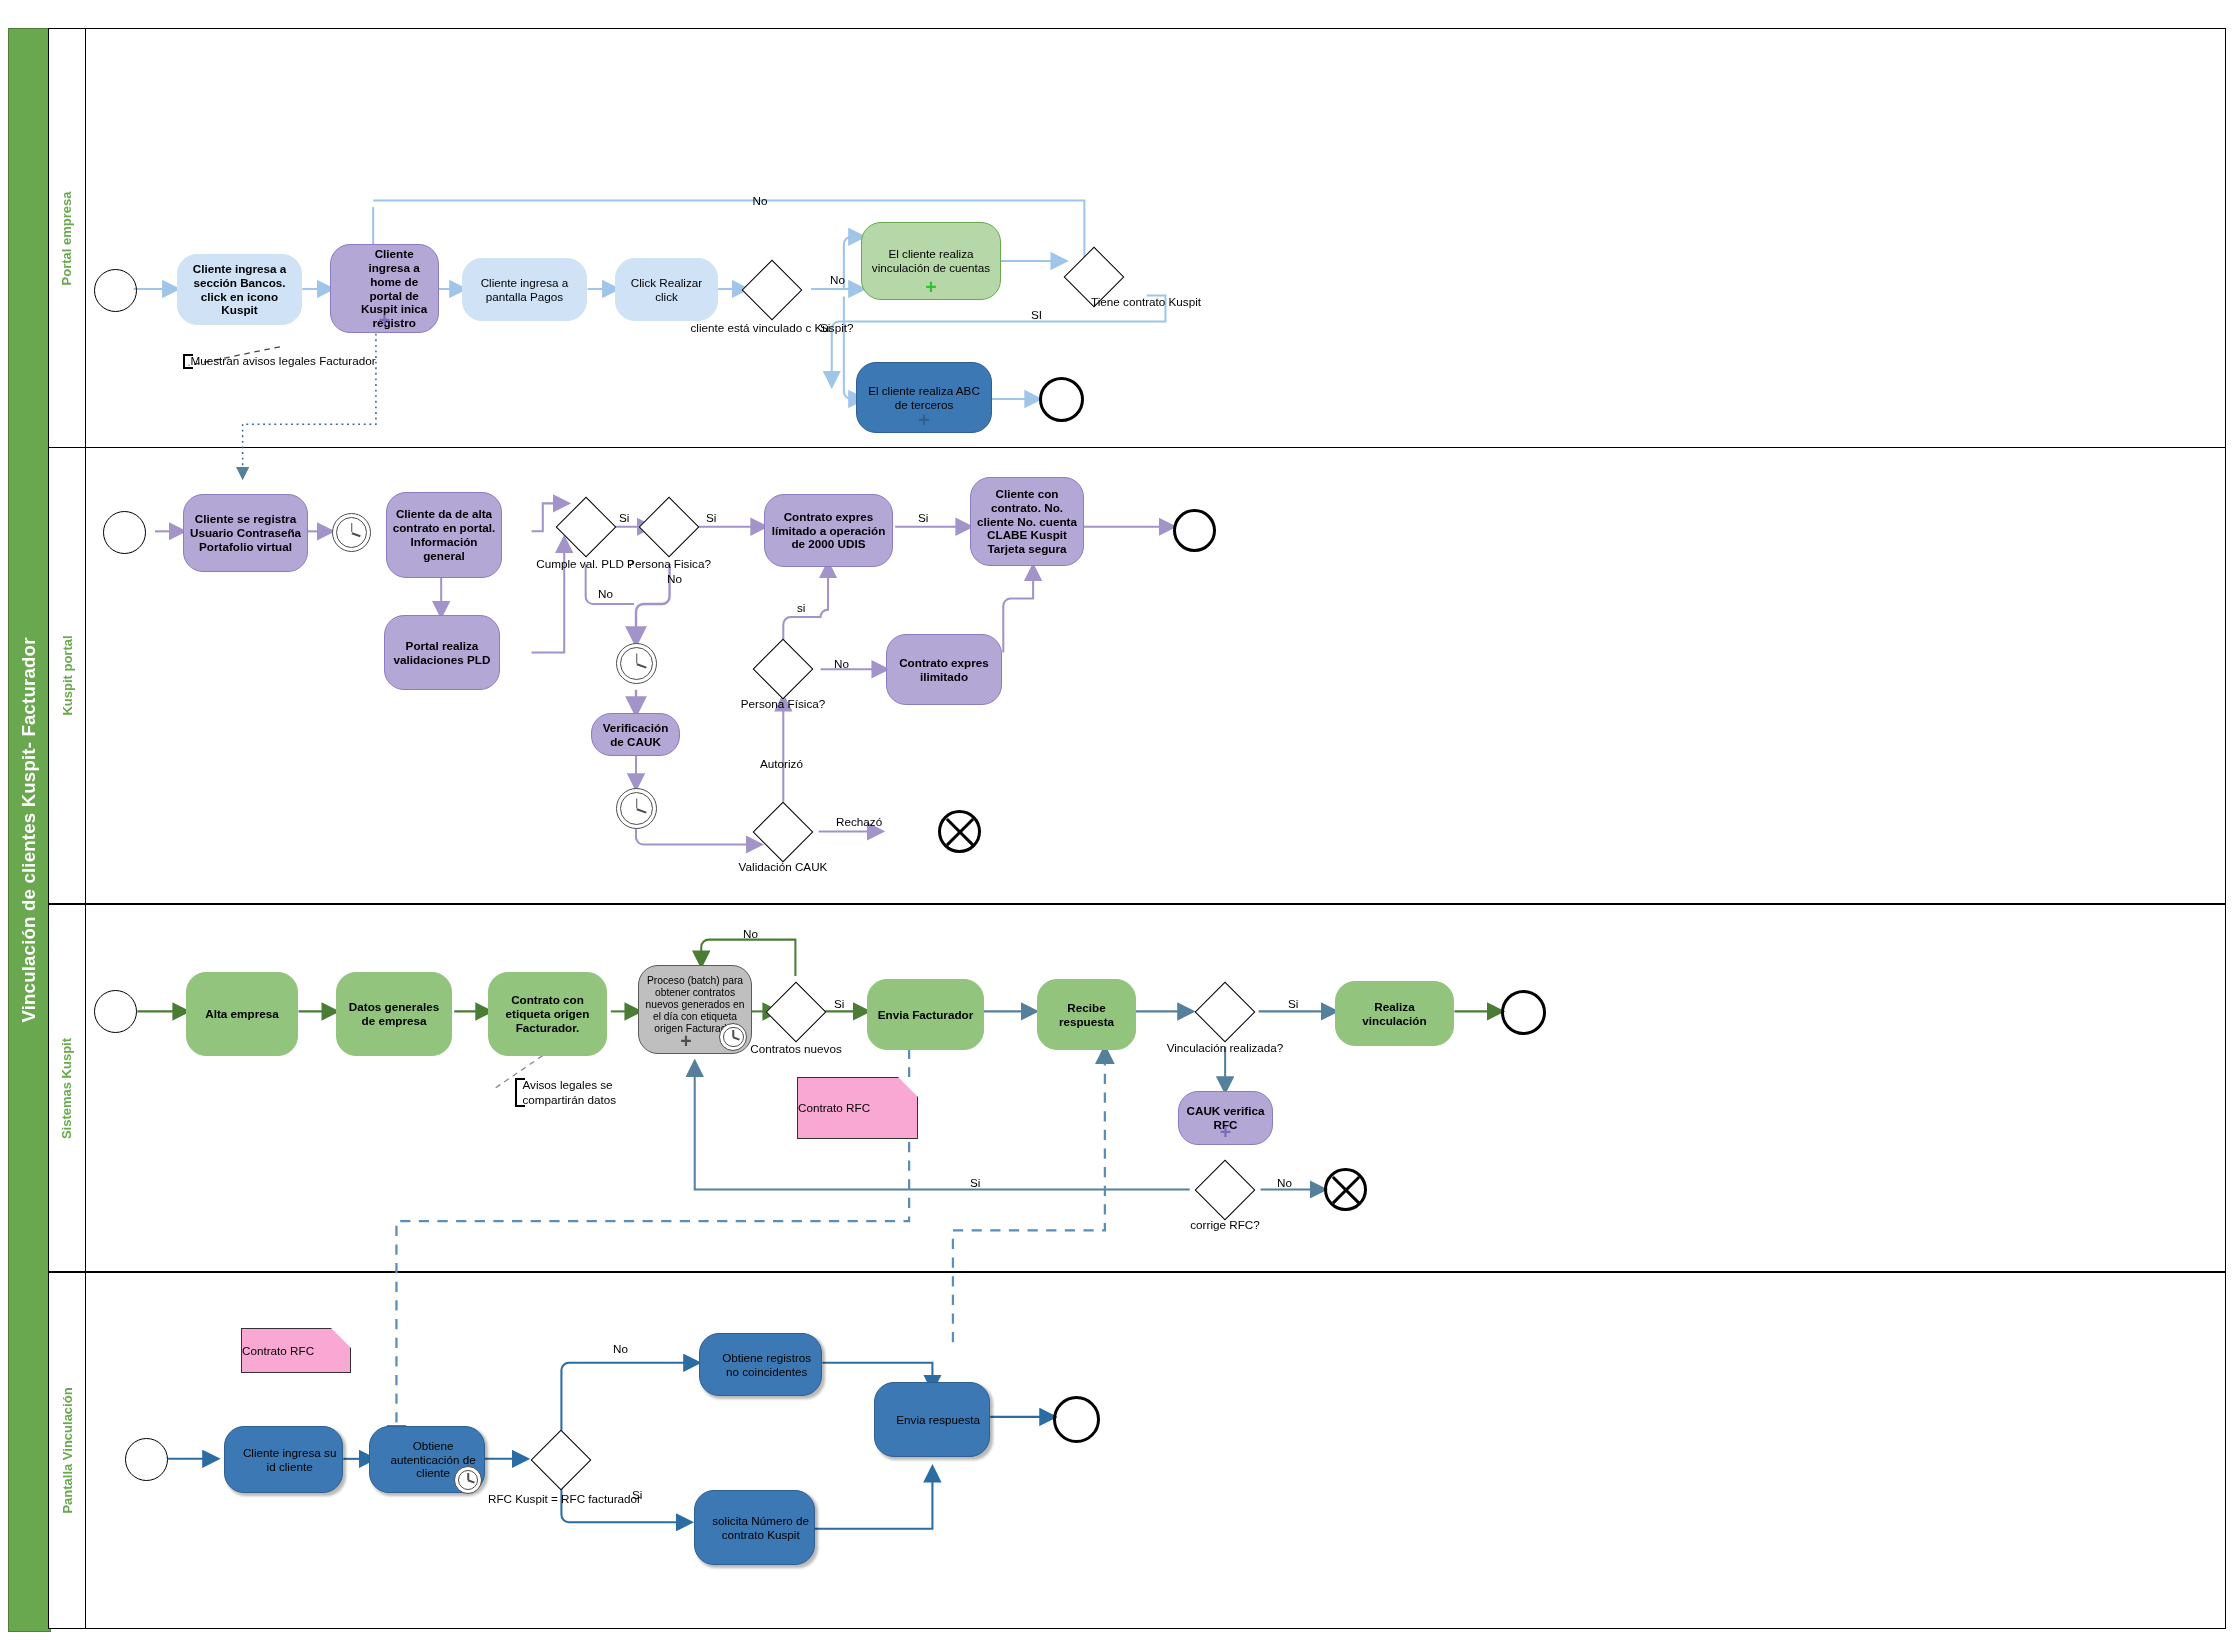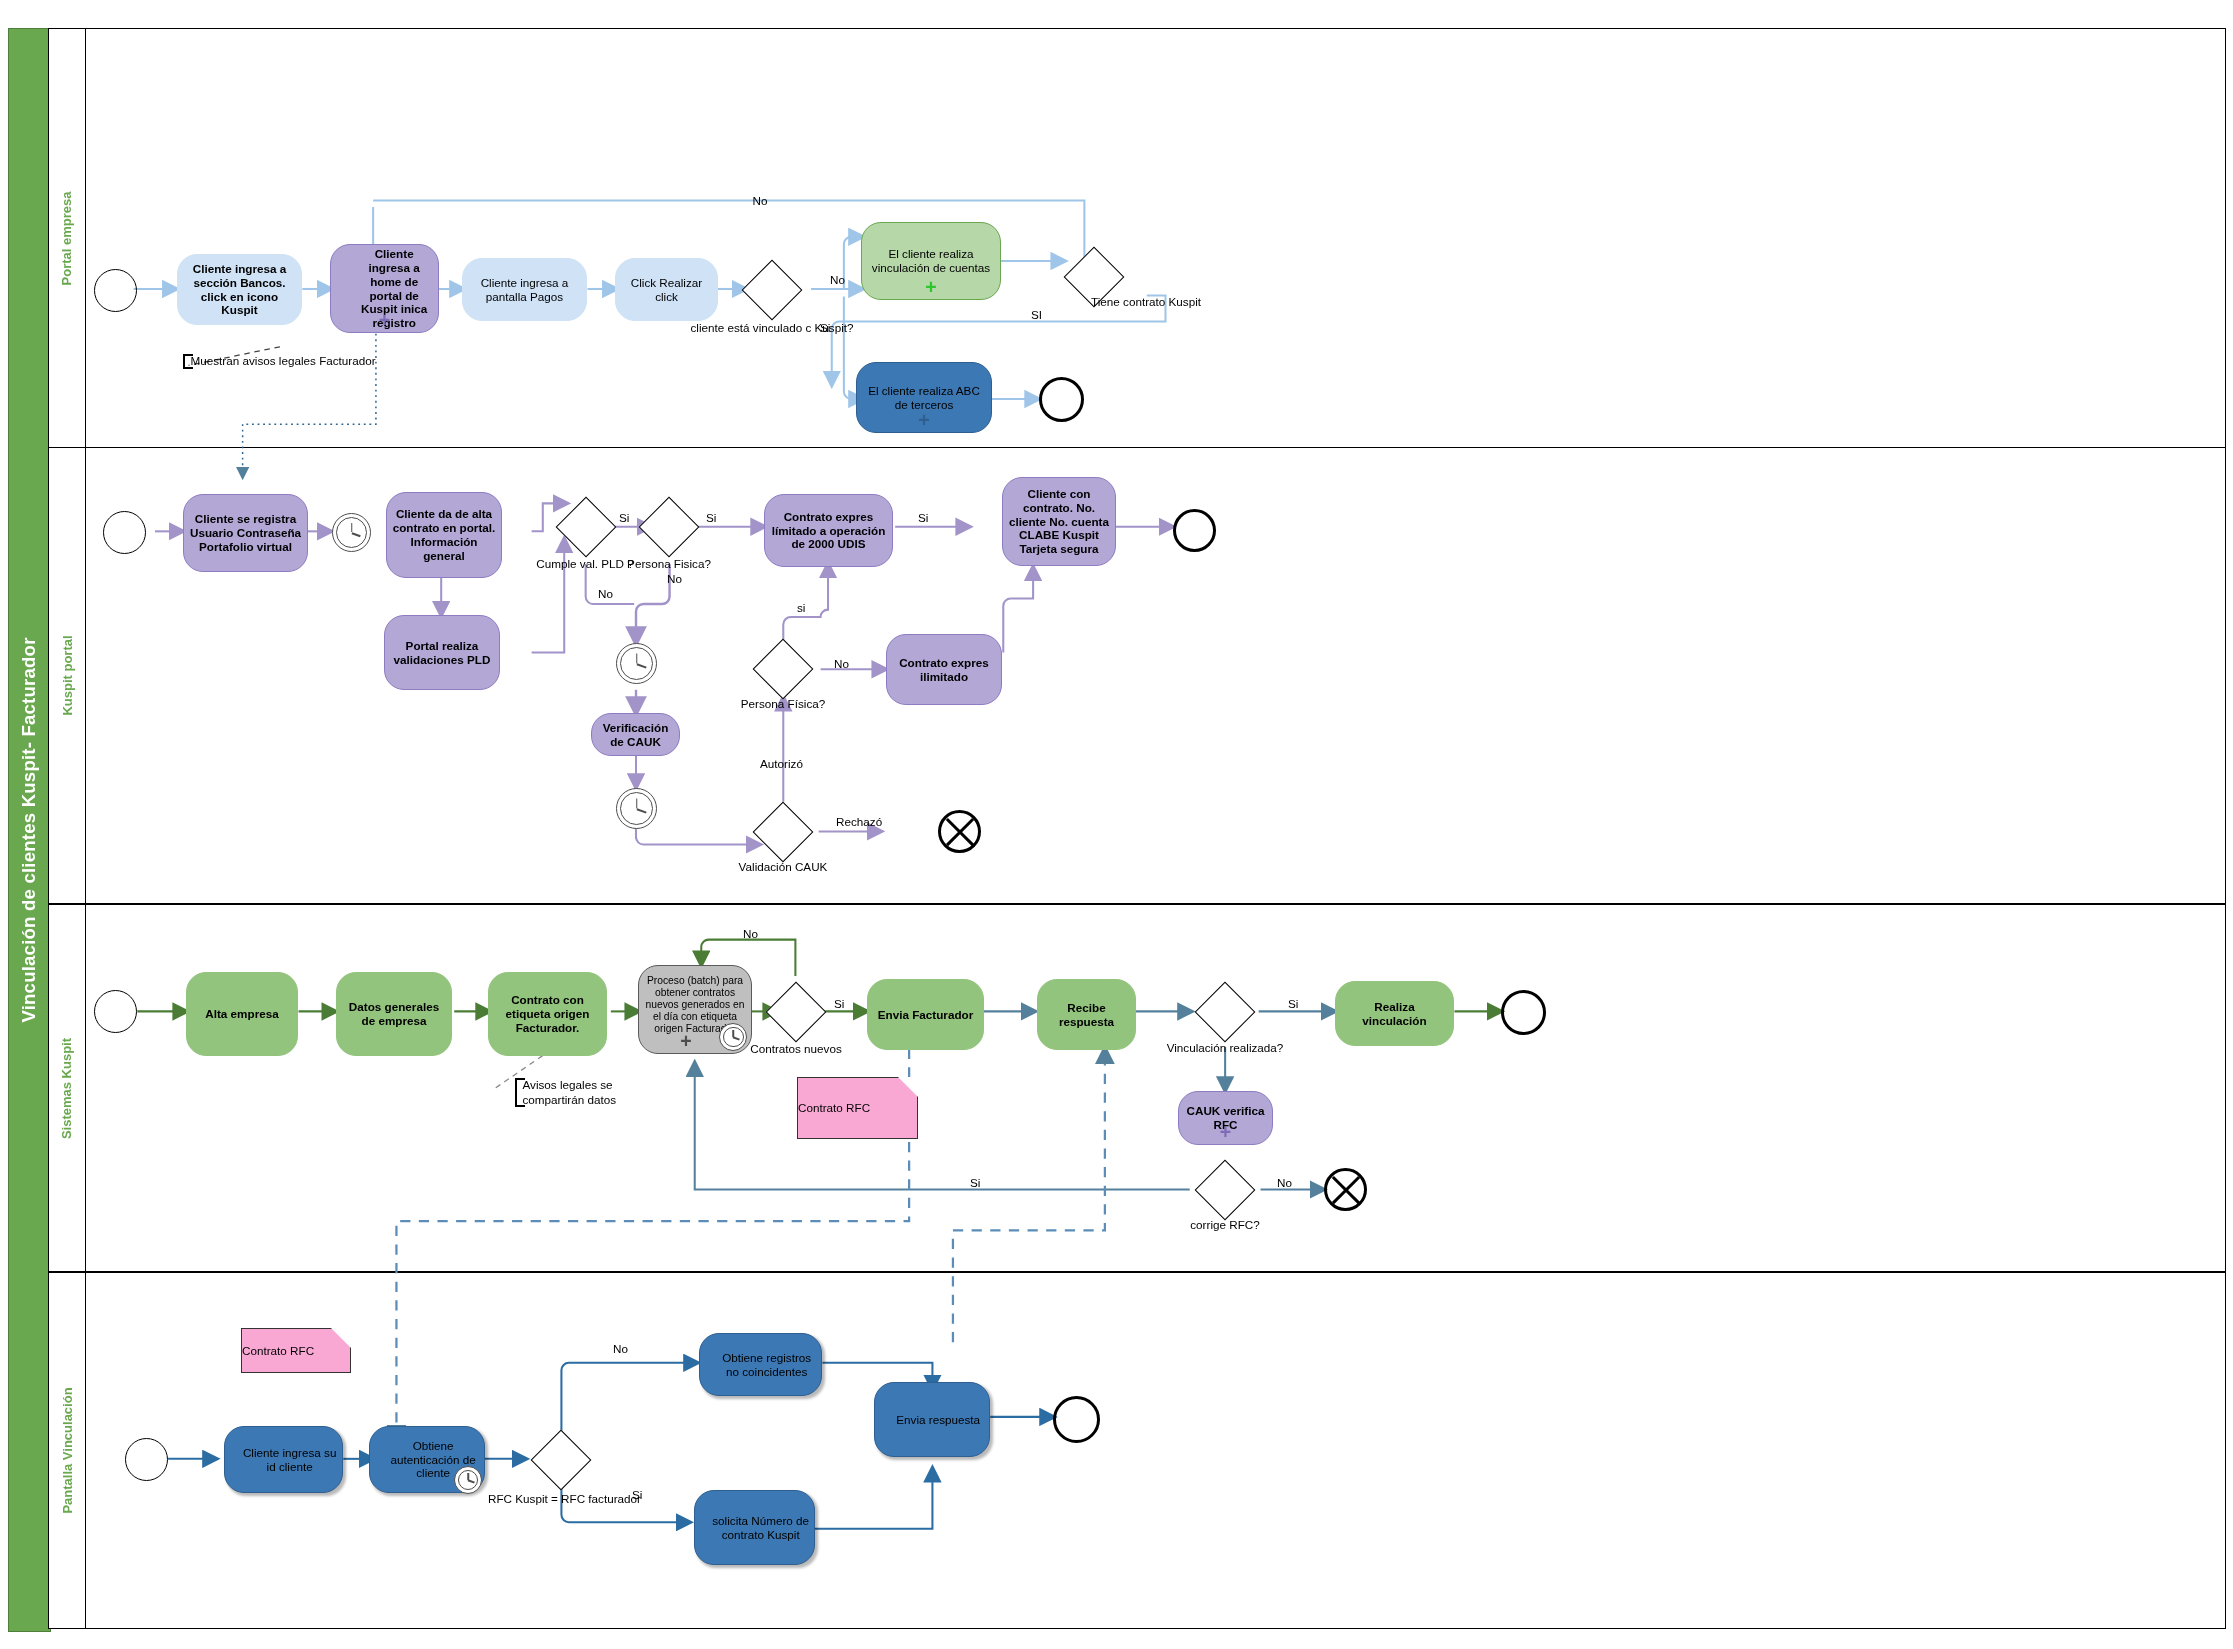--- a/index.html
+++ b/index.html
@@ -370,21 +370,21 @@
   <div class="lbl c" style="left:783px;top:697px;">Persona Física?</div>
 
   <div class="node task t-purple" style="left:764px;top:494px;width:129px;height:73px;">
     <span>Contrato expres límitado a operación de 2000 UDIS</span>
   </div>
 
   <div class="node task t-purple" style="left:886px;top:634px;width:116px;height:71px;">
     <span>Contrato expres ilimitado</span>
   </div>
 
-  <div class="node task t-purple" style="left:970px;top:477px;width:114px;height:89px;margin-left:32px;">
+  <div class="node task t-purple" style="left:970px;top:477px;width:114px;height:89px;">
     <span>Cliente con contrato. No. cliente No. cuenta CLABE Kuspit Tarjeta segura</span>
   </div>
 
   <div class="ev ev-end" style="left:1173px;top:509px;width:43px;height:43px;"></div>
 
   <div class="lbl" style="left:619px;top:511px;">Si</div>
   <div class="lbl" style="left:706px;top:511px;">Si</div>
   <div class="lbl" style="left:918px;top:511px;">Si</div>
   <div class="lbl" style="left:598px;top:587px;">No</div>
   <div class="lbl" style="left:667px;top:572px;">No</div>

